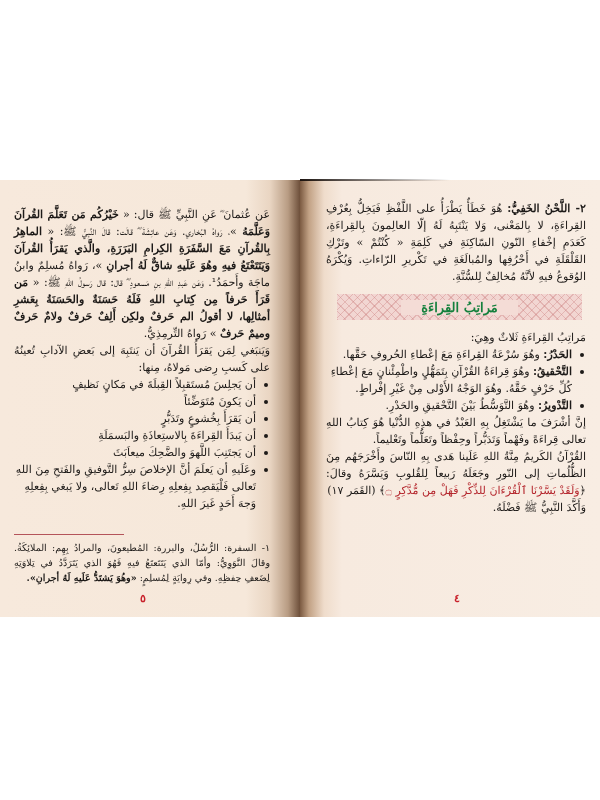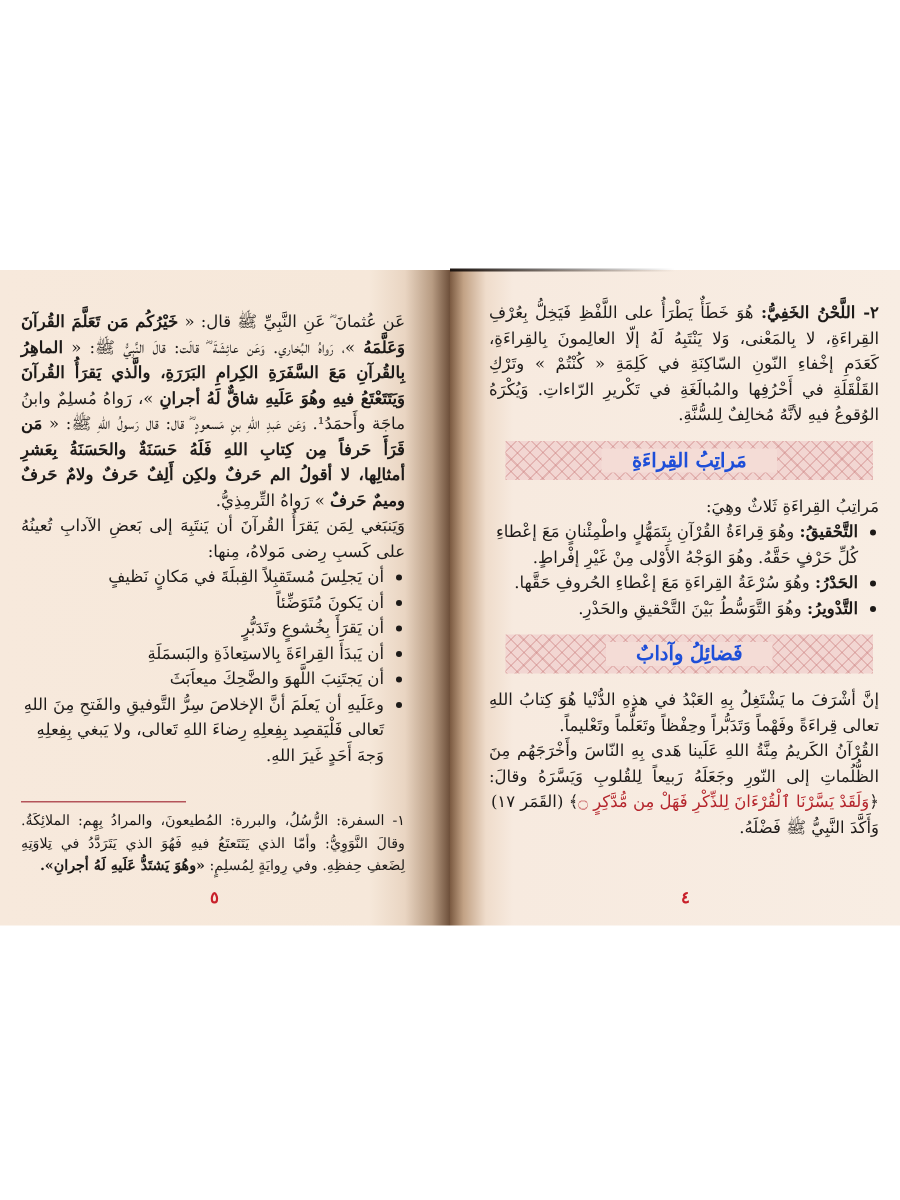--- a/index.html
+++ b/index.html
@@ -35,21 +35,21 @@
     .red { color: #b4252c; }
     .band {
       margin: 9px 0 9px 0; height: 26px; width: 245px; margin-right: 4px;
       display: flex; align-items: center; justify-content: center;
       background-color: #f2d6d2;
       background-image:
         repeating-linear-gradient(45deg, rgba(200,120,120,0.35) 0 1px, transparent 1px 6px),
         repeating-linear-gradient(-45deg, rgba(200,120,120,0.35) 0 1px, transparent 1px 6px);
     }
     .band span {
-      background: #f4dcd6; padding: 0 20px; font-size: 13px; font-weight: bold; color: #1d4ed8;
+      background: #f4dcd6; padding: 0 20px; font-size: 13px; font-weight: bold; color: #15803d;
       font-family: "DejaVu Serif", serif;
     }
     ul { margin: 0; padding: 0 14px 0 0; list-style: none; }
     li { position: relative; font-size: 11px; line-height: 17px; }
     li::before {
       content: ""; position: absolute; right: -12px; top: 7px; width: 4px; height: 4px;
       border-radius: 50%; background: #1d1a18;
     }
     .footnote-rule {
       margin: 22px 0 5px 0; width: 110px; height: 1px; background: #b4545a; margin-left: 0; margin-right: auto;
@@ -94,36 +94,33 @@
       <span>هُوَ خَطَأٌ يَطْرَأُ على اللَّفْظِ فَيَخِلُّ بِعُرْفِ القِراءَةِ، لا بِالمَعْنى، وَلا يَنْتَبِهُ لَهُ إلّا العالِمونَ بِالقِراءَةِ، كَعَدَمِ إخْفاءِ النّونِ السّاكِنَةِ في كَلِمَةِ « كُنْتُمْ » وتَرْكِ القَلْقَلَةِ في أَحْرُفِها والمُبالَغَةِ في تَكْريرِ الرّاءاتِ. وَيُكْرَهُ الوُقوعُ فيهِ لأنَّهُ مُخالِفٌ لِلسُّنَّةِ.</span>
     </p>
 
     <div class="band">
       <span>مَراتِبُ القِراءَةِ</span>
     </div>
 
     <p>مَراتِبُ القِراءَةِ ثَلاثٌ وهِيَ:</p>
     <ul>
       <li>
+        <span class="bold">الحَدْرُ:</span>
+        <span>وهُوَ سُرْعَةُ القِراءَةِ مَعَ إعْطاءِ الحُروفِ حَقَّها.</span>
+      </li>
+      <li>
         <span class="bold">التَّحْقيقُ:</span>
         <span>وهُوَ قِراءَةُ القُرْآنِ بِتَمَهُّلٍ واطْمِئْنانٍ مَعَ إعْطاءِ كُلِّ حَرْفٍ حَقَّهُ. وهُوَ الوَجْهُ الأَوْلى مِنْ غَيْرِ إفْراطٍ.</span>
-      </li>
-      <li>
-        <span class="bold">الحَدْرُ:</span>
-        <span>وهُوَ سُرْعَةُ القِراءَةِ مَعَ إعْطاءِ الحُروفِ حَقَّها.</span>
       </li>
       <li>
         <span class="bold">التَّدْويرُ:</span>
         <span>وهُوَ التَّوَسُّطُ بَيْنَ التَّحْقيقِ والحَدْرِ.</span>
       </li>
     </ul>
 
-    <div class="band">
-      <span>فَضائِلُ وآدابٌ</span>
-    </div>
 
     <p>إنَّ أشْرَفَ ما يَشْتَغِلُ بِهِ العَبْدُ في هذِهِ الدُّنْيا هُوَ كِتابُ اللهِ تعالى قِراءَةً وفَهْماً وَتَدَبُّراً وحِفْظاً وتَعَلُّماً وتَعْليماً.</p>
     <p>
       <span>القُرْآنُ الكَريمُ مِنَّةُ اللهِ عَلَينا هَدى بِهِ النّاسَ وأَخْرَجَهُم مِنَ الظُّلُماتِ إلى النّورِ وجَعَلَهُ رَبيعاً لِلقُلوبِ وَيَسَّرَهُ وقالَ: ﴿</span><span class="red">وَلَقَدْ يَسَّرْنَا ٱلْقُرْءَانَ لِلذِّكْرِ فَهَلْ مِن مُّدَّكِرٍ ۝</span><span>﴾ (القَمَر ١٧)</span>
     </p>
     <p>وَأَكَّدَ النَّبِيُّ ﷺ فَضْلَهُ.</p>
 
     <div class="page-num">٤</div>
   </div>
 

